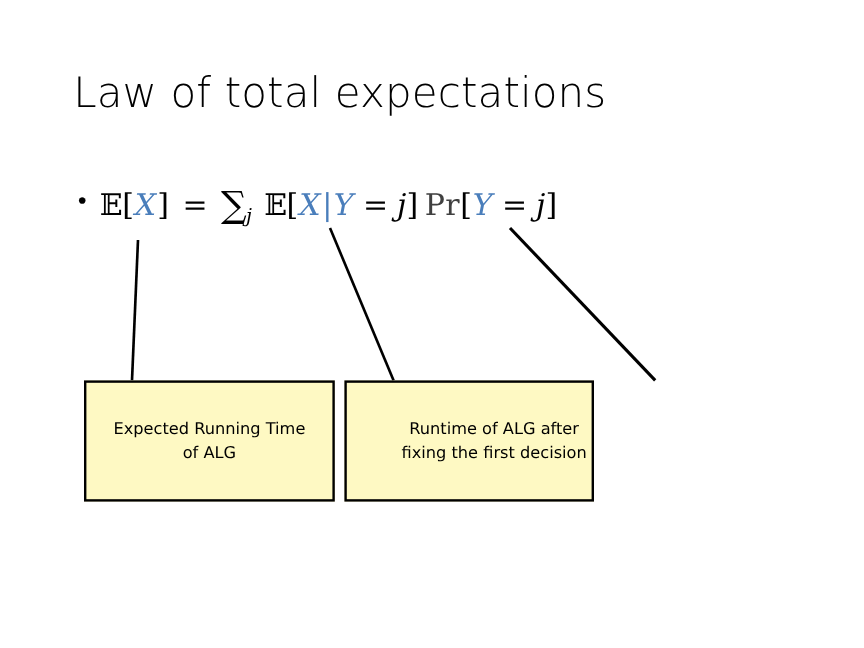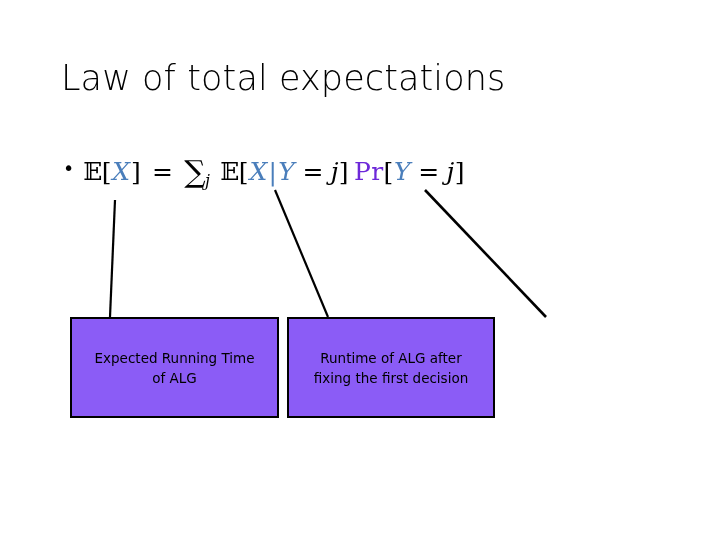--- a/index.html
+++ b/index.html
@@ -81,21 +81,21 @@
     color: #000000;
     padding: 0 2px;
   }
   .m-bb {
     font-family: "DejaVu Serif", serif;
     color: #000000;
     letter-spacing: -0.5px;
   }
   .m-rm {
     font-style: normal;
-    color: #6d28d9;
+    color: #404040;
     letter-spacing: 0.4px;
   }
   .m-brk {
     color: #000000;
   }
   .m-sum {
     font-size: 30px;
     position: relative;
     top: 2px;
     color: #000000;
@@ -124,21 +124,21 @@
     width: 720px;
     height: 540px;
     pointer-events: none;
   }
 
   
   .callout-box {
     position: absolute;
     box-sizing: border-box;
     border: 2px solid #000000;
-    background: #8b5cf6;
+    background: #fef9c3;
     display: flex;
     align-items: center;
     justify-content: center;
     text-align: center;
     font-family: "DejaVu Sans", sans-serif;
     font-size: 13.5px;
     font-weight: 400;
     line-height: 20px;
     color: #000000;
     padding: 0 4px;
@@ -147,20 +147,21 @@
     left: 60px;
     top: 317px;
     width: 209px;
     height: 101px;
   }
   #box-runtime-after-fixing {
     left: 277px;
     top: 317px;
     width: 208px;
     height: 101px;
+    justify-content: flex-end;
   }
   #box-first-random-decision {
     left: 506px;
     top: 317px;
     width: 159px;
     height: 101px;
   }
   .box-text {
     display: block;
     white-space: pre-line;

